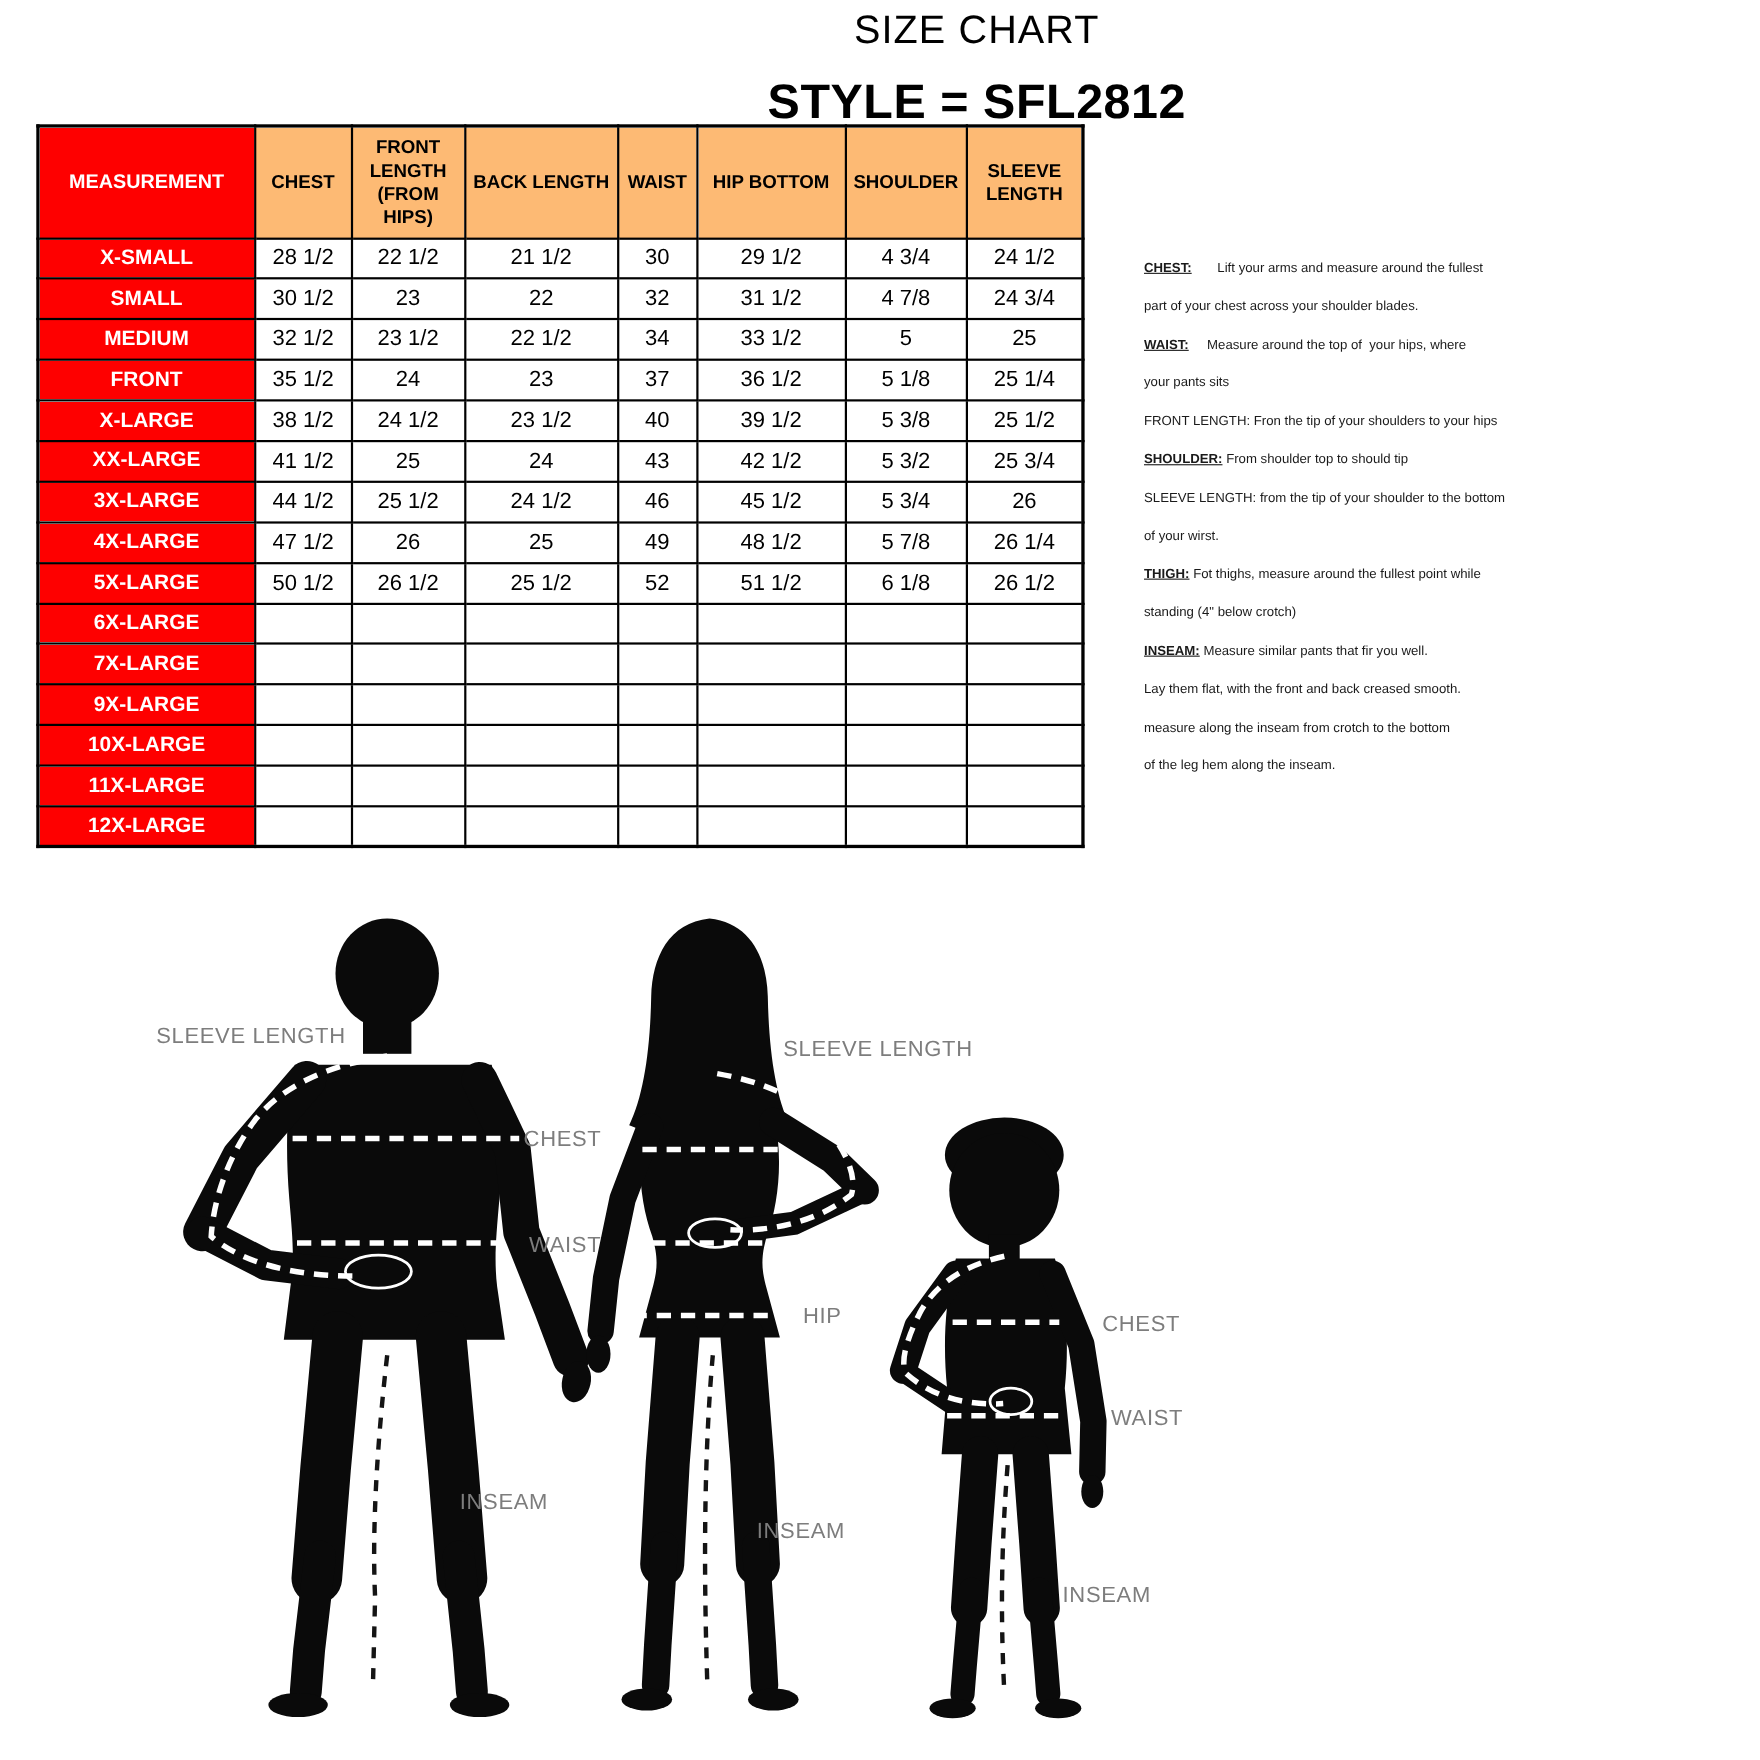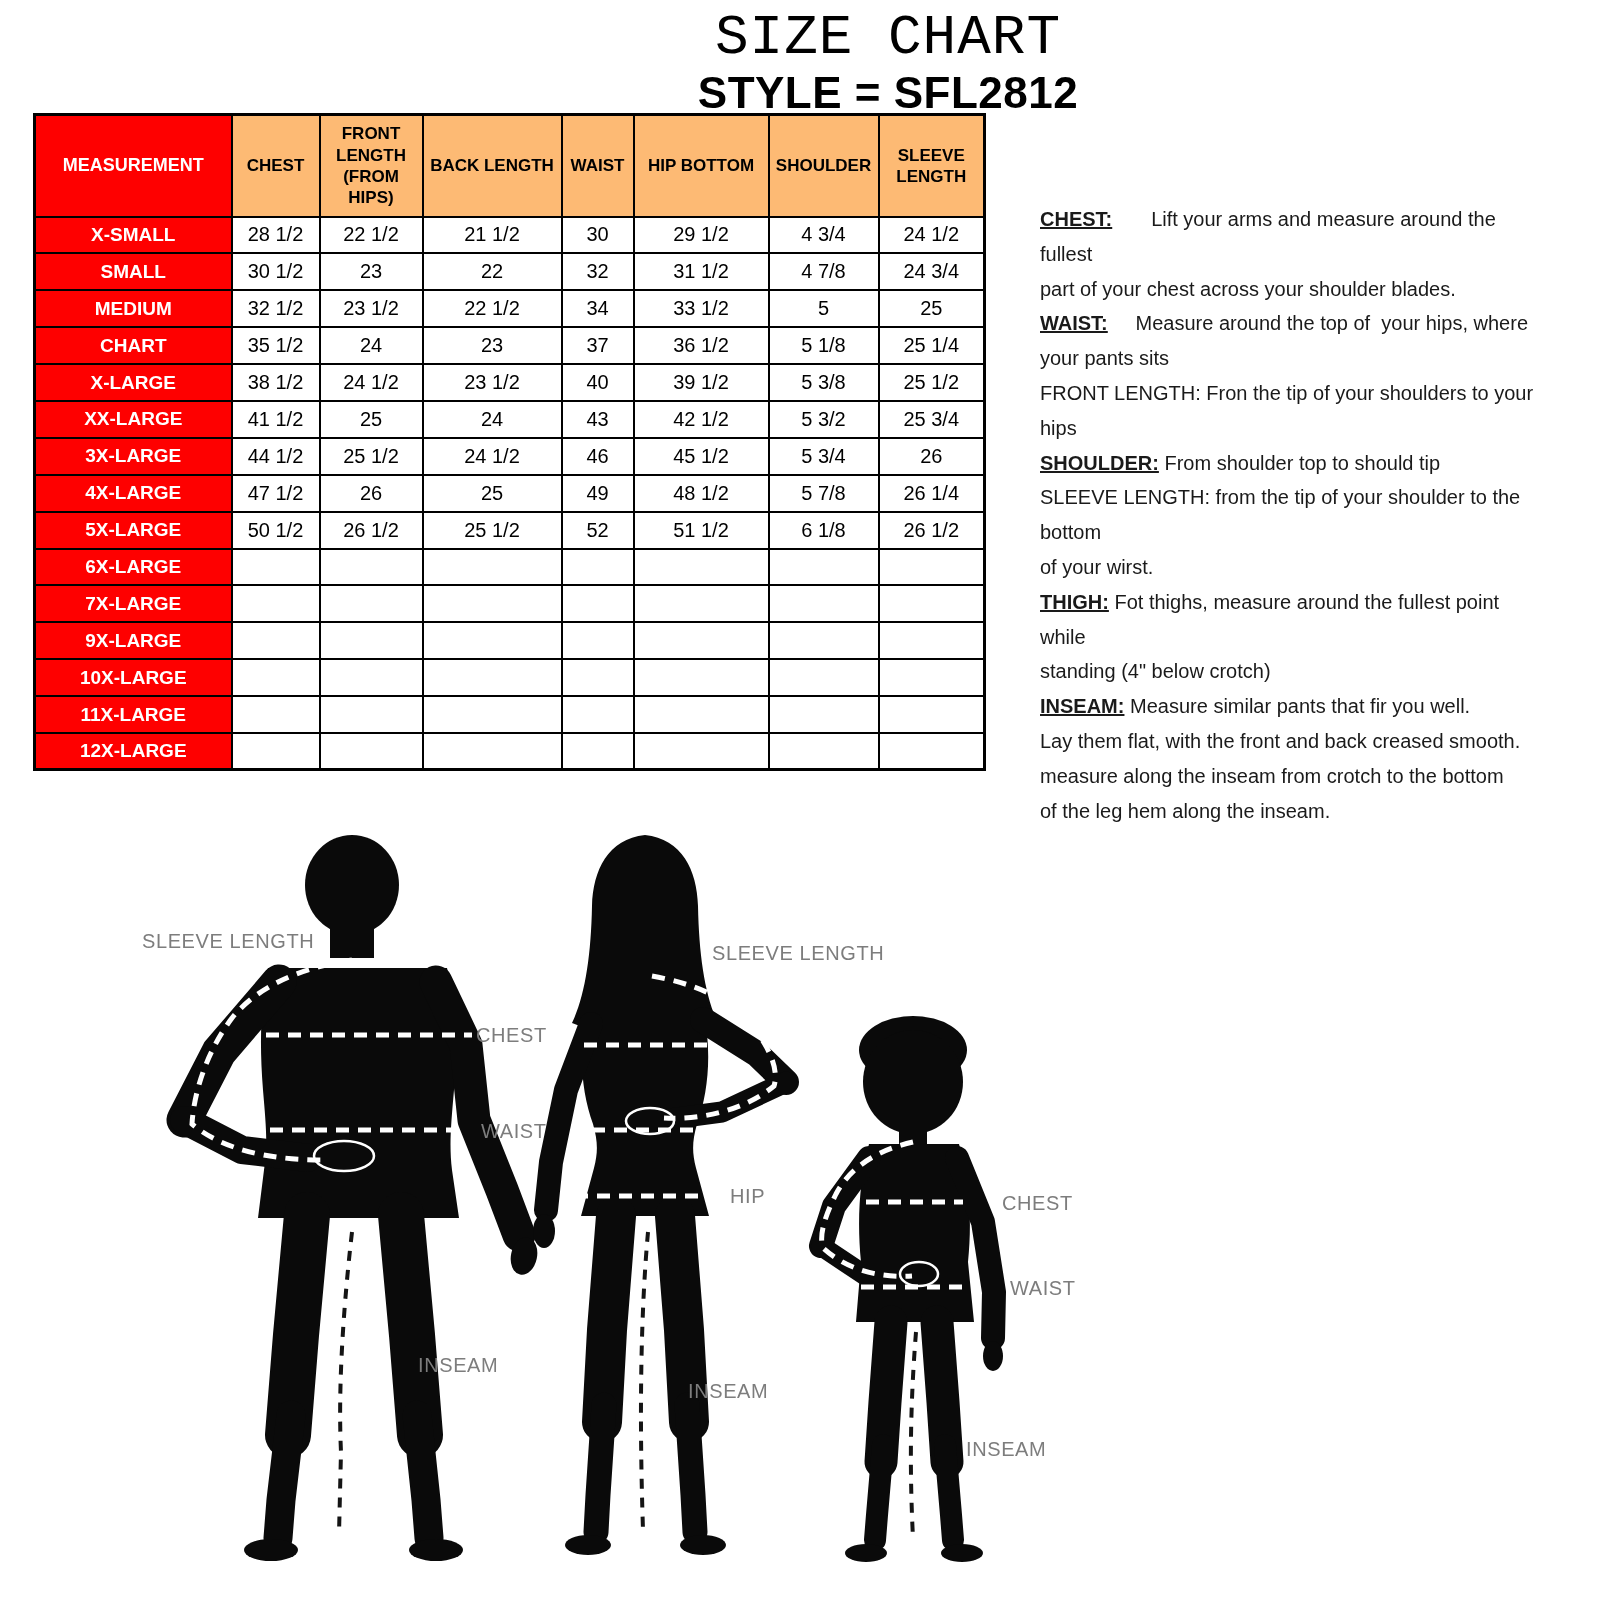--- a/index.html
+++ b/index.html
@@ -3,21 +3,21 @@
 <meta charset="utf-8">
 <style>
   html,body{margin:0;padding:0;}
   body{
     width:1600px;height:1600px;background:#ffffff;overflow:hidden;
     font-family:"Liberation Sans",sans-serif;color:#000;
     position:relative;
   }
   .page-title{
     position:absolute;top:6px;left:888px;transform:translateX(-50%);
-    font-size:56px;font-weight:500;letter-spacing:1px;white-space:nowrap;font-family:Liberation Mono, monospace;
+    font-size:36px;font-weight:500;letter-spacing:1px;white-space:nowrap;
   }
   .page-subtitle{
     position:absolute;top:68px;left:888px;transform:translateX(-50%);
     font-size:44px;font-weight:700;letter-spacing:.5px;white-space:nowrap;
   }
   table.size-table{
     position:absolute;left:33px;top:113px;
     border-collapse:collapse;table-layout:fixed;width:950px;
     border:3px solid #000;
   }
@@ -25,22 +25,22 @@
     border:2px solid #000;text-align:center;vertical-align:middle;padding:0 2px;
     overflow:hidden;
   }
   table.size-table thead tr{height:102px;}
   table.size-table tbody tr{height:36.9px;}
   th.measure-head{background:#fe0000;color:#fff;font-size:18px;font-weight:700;}
   th.col-head{background:#fdba74;color:#000;font-size:17px;font-weight:700;line-height:1.25;}
   td.size-cell{background:#fe0000;color:#fff;font-size:19px;font-weight:700;margin-top:28px;}
   td.val-cell{background:#fff;color:#000;font-size:20px;font-weight:400;white-space:nowrap;}
   .instructions{
-    position:absolute;left:1040px;top:202px;width:510px;
-    font-size:20px;line-height:34.8px;color:#1a1a1a;
+    position:absolute;left:1040px;top:226px;width:510px;
+    font-size:12px;line-height:34.8px;color:#1a1a1a;
   }
   .instr-line{white-space:pre-wrap;}
   .instr-lead{font-weight:700;text-decoration:underline;}
   .figures{position:absolute;left:0;top:790px;}
   .fillb{fill:#0a0a0a;}
   .limb{stroke:#0a0a0a;fill:none;stroke-linecap:round;stroke-linejoin:round;}
   .handline{fill:#0a0a0a;stroke:#ffffff;stroke-width:2.5;}
   .wdash{stroke:#ffffff;stroke-width:5;fill:none;stroke-dasharray:13 9;stroke-linecap:butt;}
   .bdash{stroke:#141414;stroke-width:4;fill:none;stroke-dasharray:10 9;stroke-linecap:butt;}
   .glabel{fill:#7d7d7d;font-family:"Liberation Sans",sans-serif;font-size:20px;letter-spacing:.6px;}
@@ -99,21 +99,21 @@
         <td class="size-cell">MEDIUM</td>
         <td class="val-cell">32 1/2</td>
         <td class="val-cell">23 1/2</td>
         <td class="val-cell">22 1/2</td>
         <td class="val-cell">34</td>
         <td class="val-cell">33 1/2</td>
         <td class="val-cell">5</td>
         <td class="val-cell">25</td>
       </tr>
       <tr>
-        <td class="size-cell">CHART</td>
+        <td class="size-cell">FRONT</td>
         <td class="val-cell">35 1/2</td>
         <td class="val-cell">24</td>
         <td class="val-cell">23</td>
         <td class="val-cell">37</td>
         <td class="val-cell">36 1/2</td>
         <td class="val-cell">5 1/8</td>
         <td class="val-cell">25 1/4</td>
       </tr>
       <tr>
         <td class="size-cell">X-LARGE</td>

